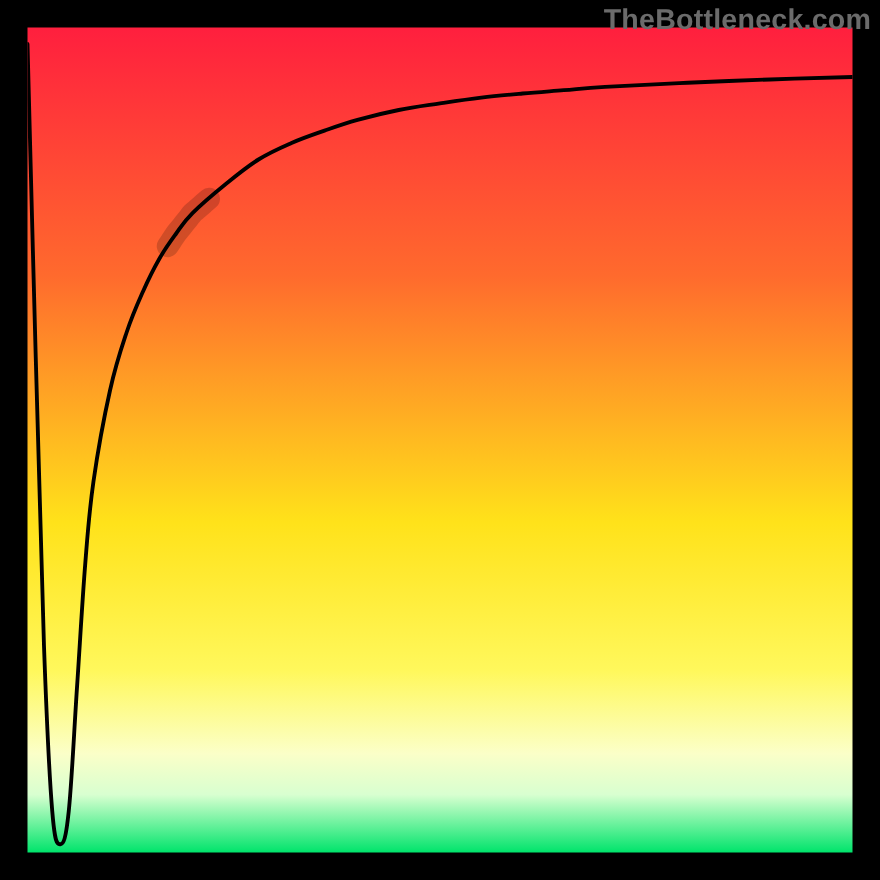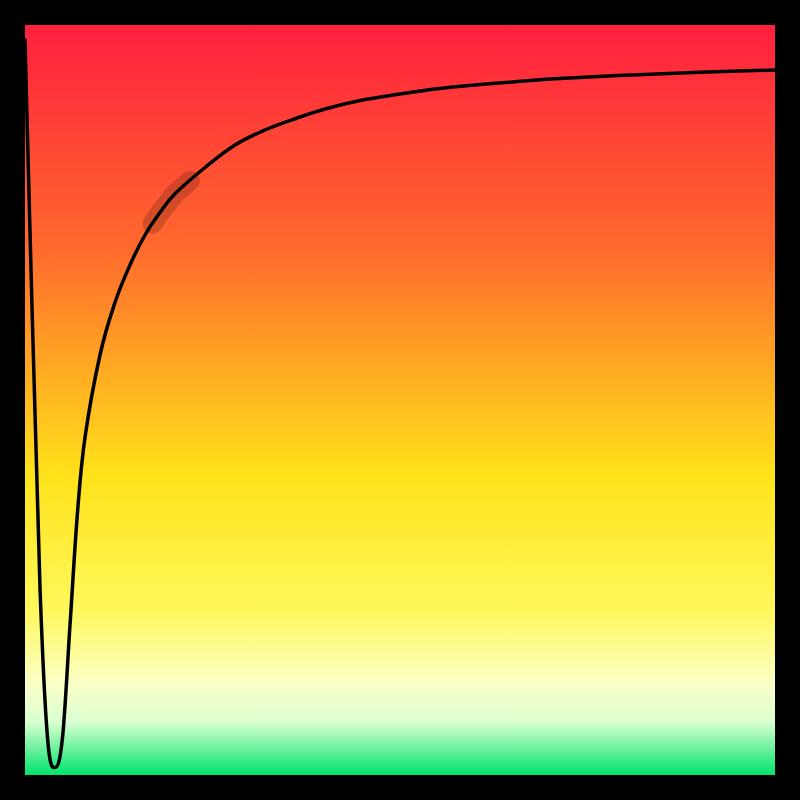--- a/index.html
+++ b/index.html
@@ -34,20 +34,21 @@
     width: 800px;
     height: 800px;
     display: block;
     z-index: 1;
   }
 </style>
 </head>
 <body>
 
 <div class="chart-wrap">
+  <div class="watermark">TheBottleneck.com</div>
   <svg class="chart" viewBox="0 0 800 800">
     <defs>
       <linearGradient id="bg-grad" x1="0" y1="0" x2="0" y2="1">
           <stop offset="0%" stop-color="#ff1f3e"></stop>
           <stop offset="30%" stop-color="#ff6a2d"></stop>
           <stop offset="60%" stop-color="#ffe21a"></stop>
           <stop offset="78%" stop-color="#fff85c"></stop>
           <stop offset="88%" stop-color="#fbffc8"></stop>
           <stop offset="93%" stop-color="#d8ffd0"></stop>
           <stop offset="100%" stop-color="#00e46b"></stop>

